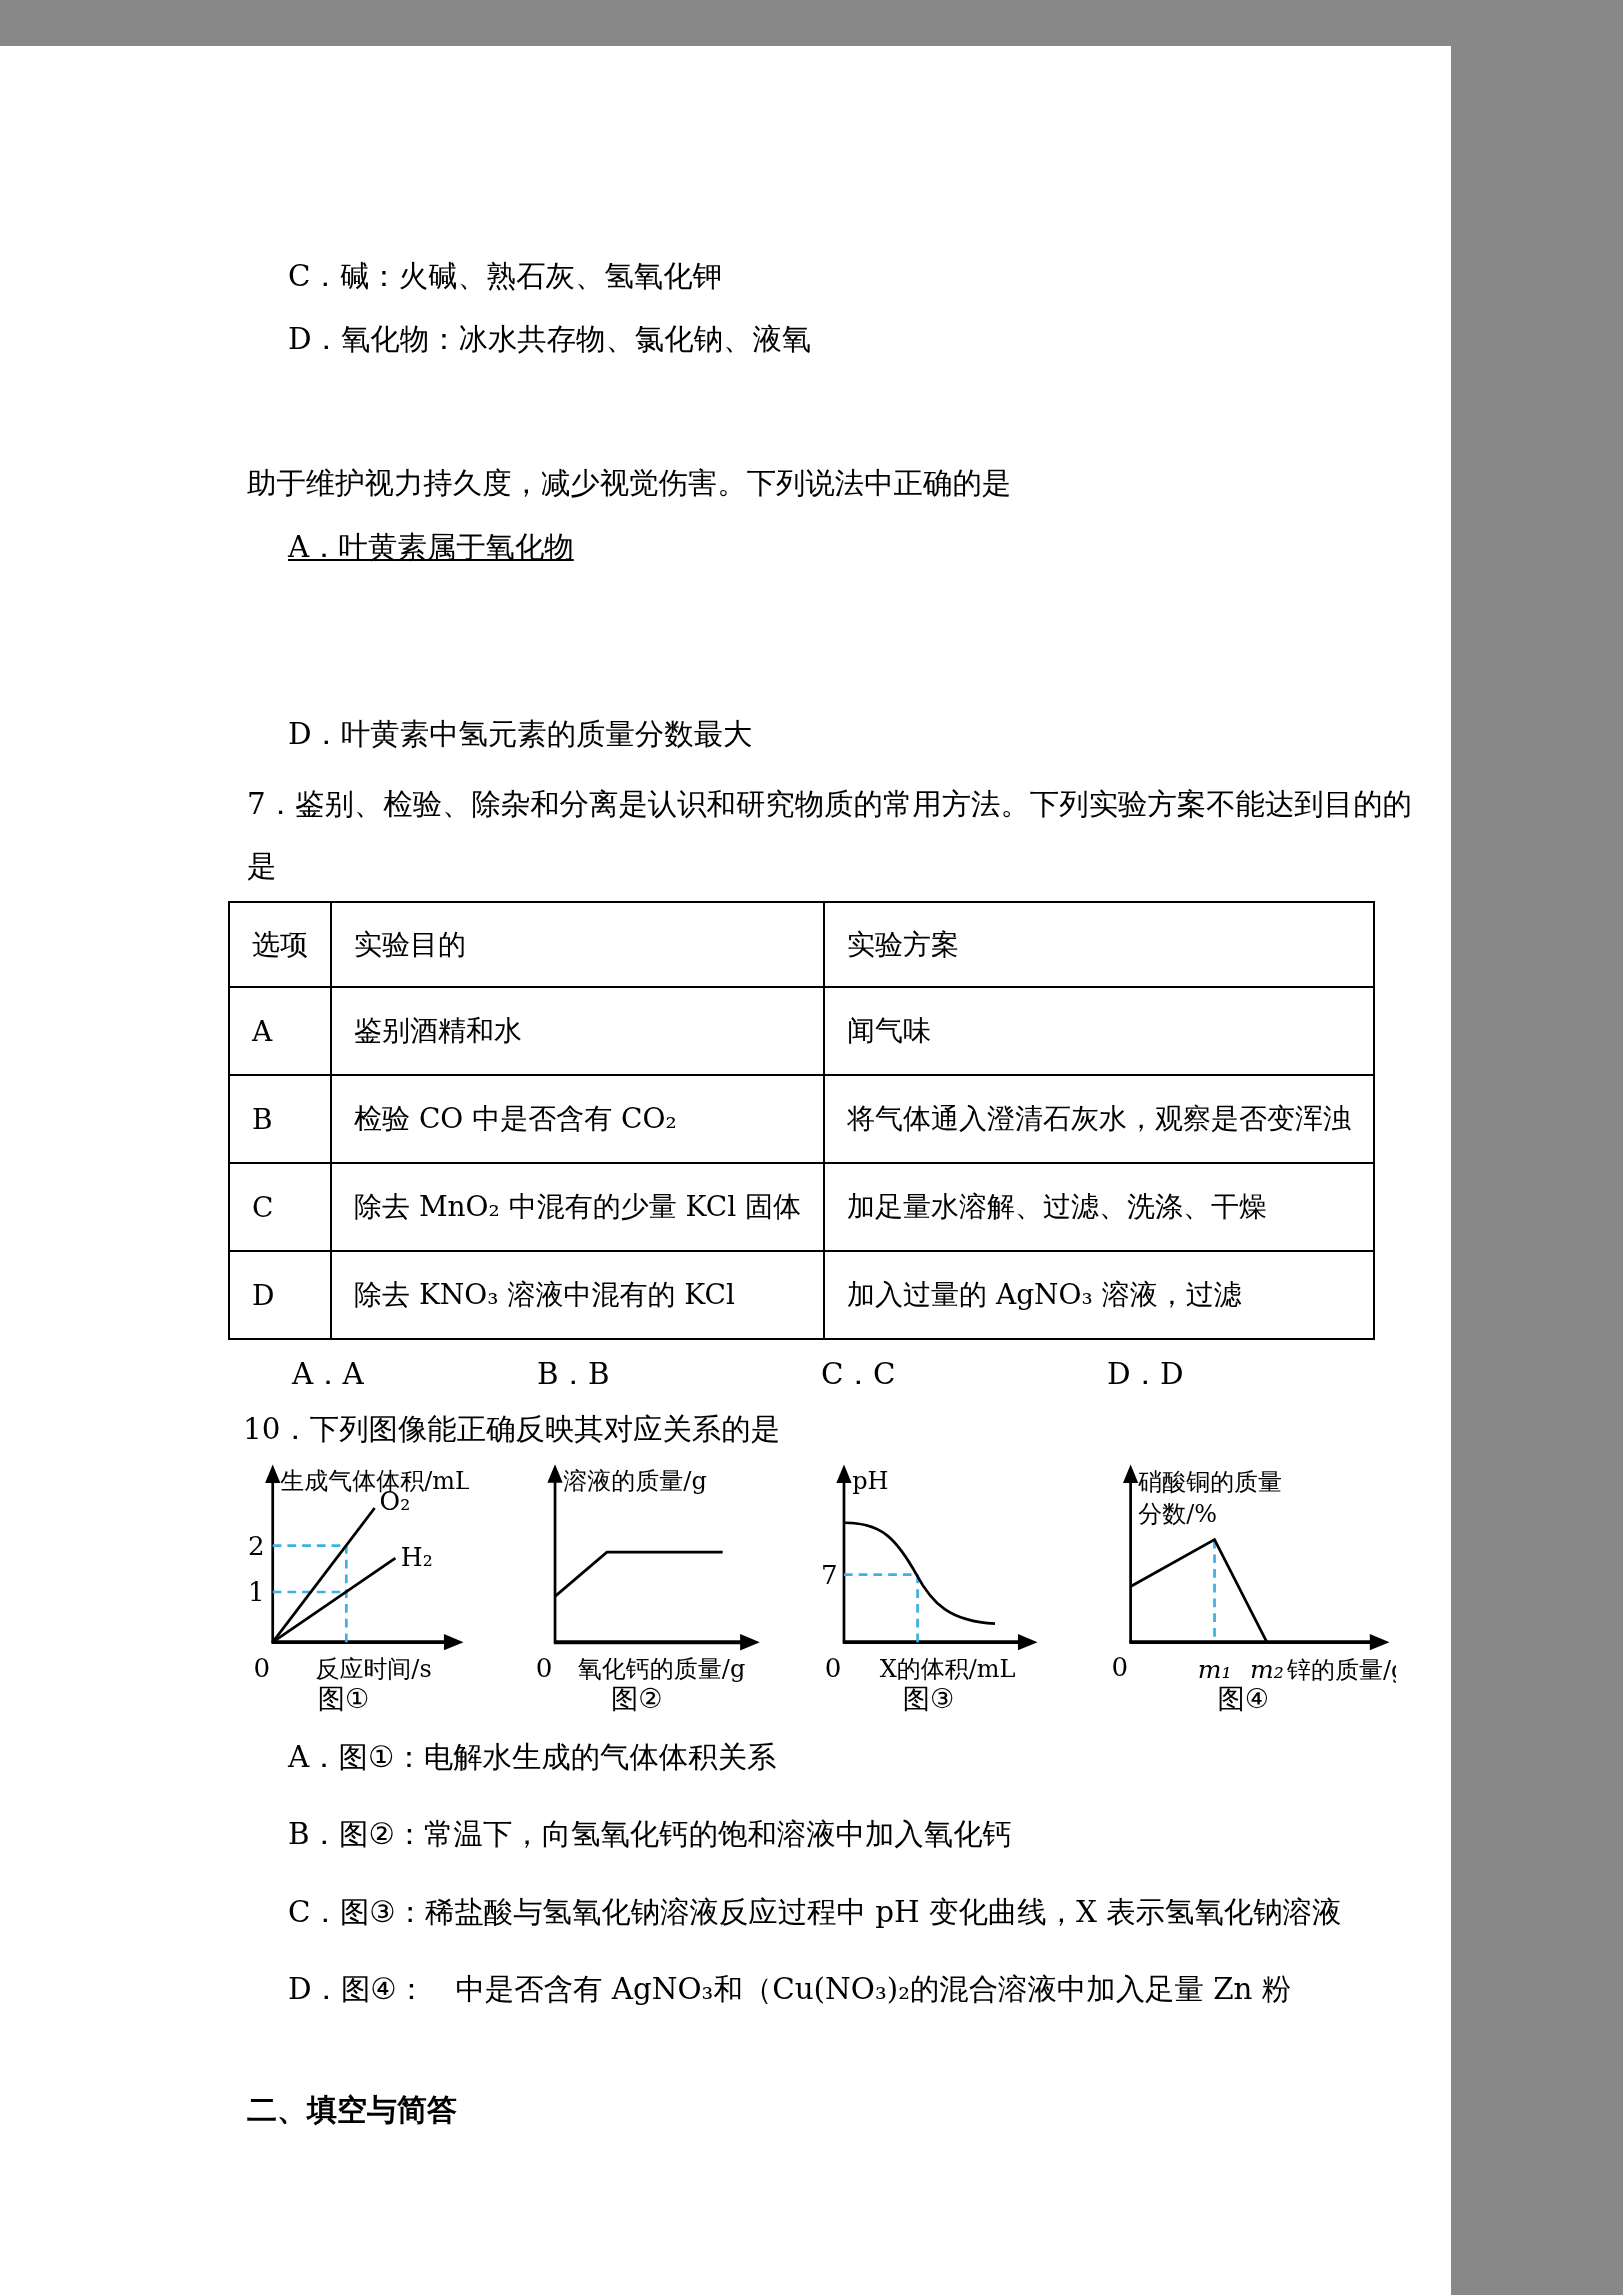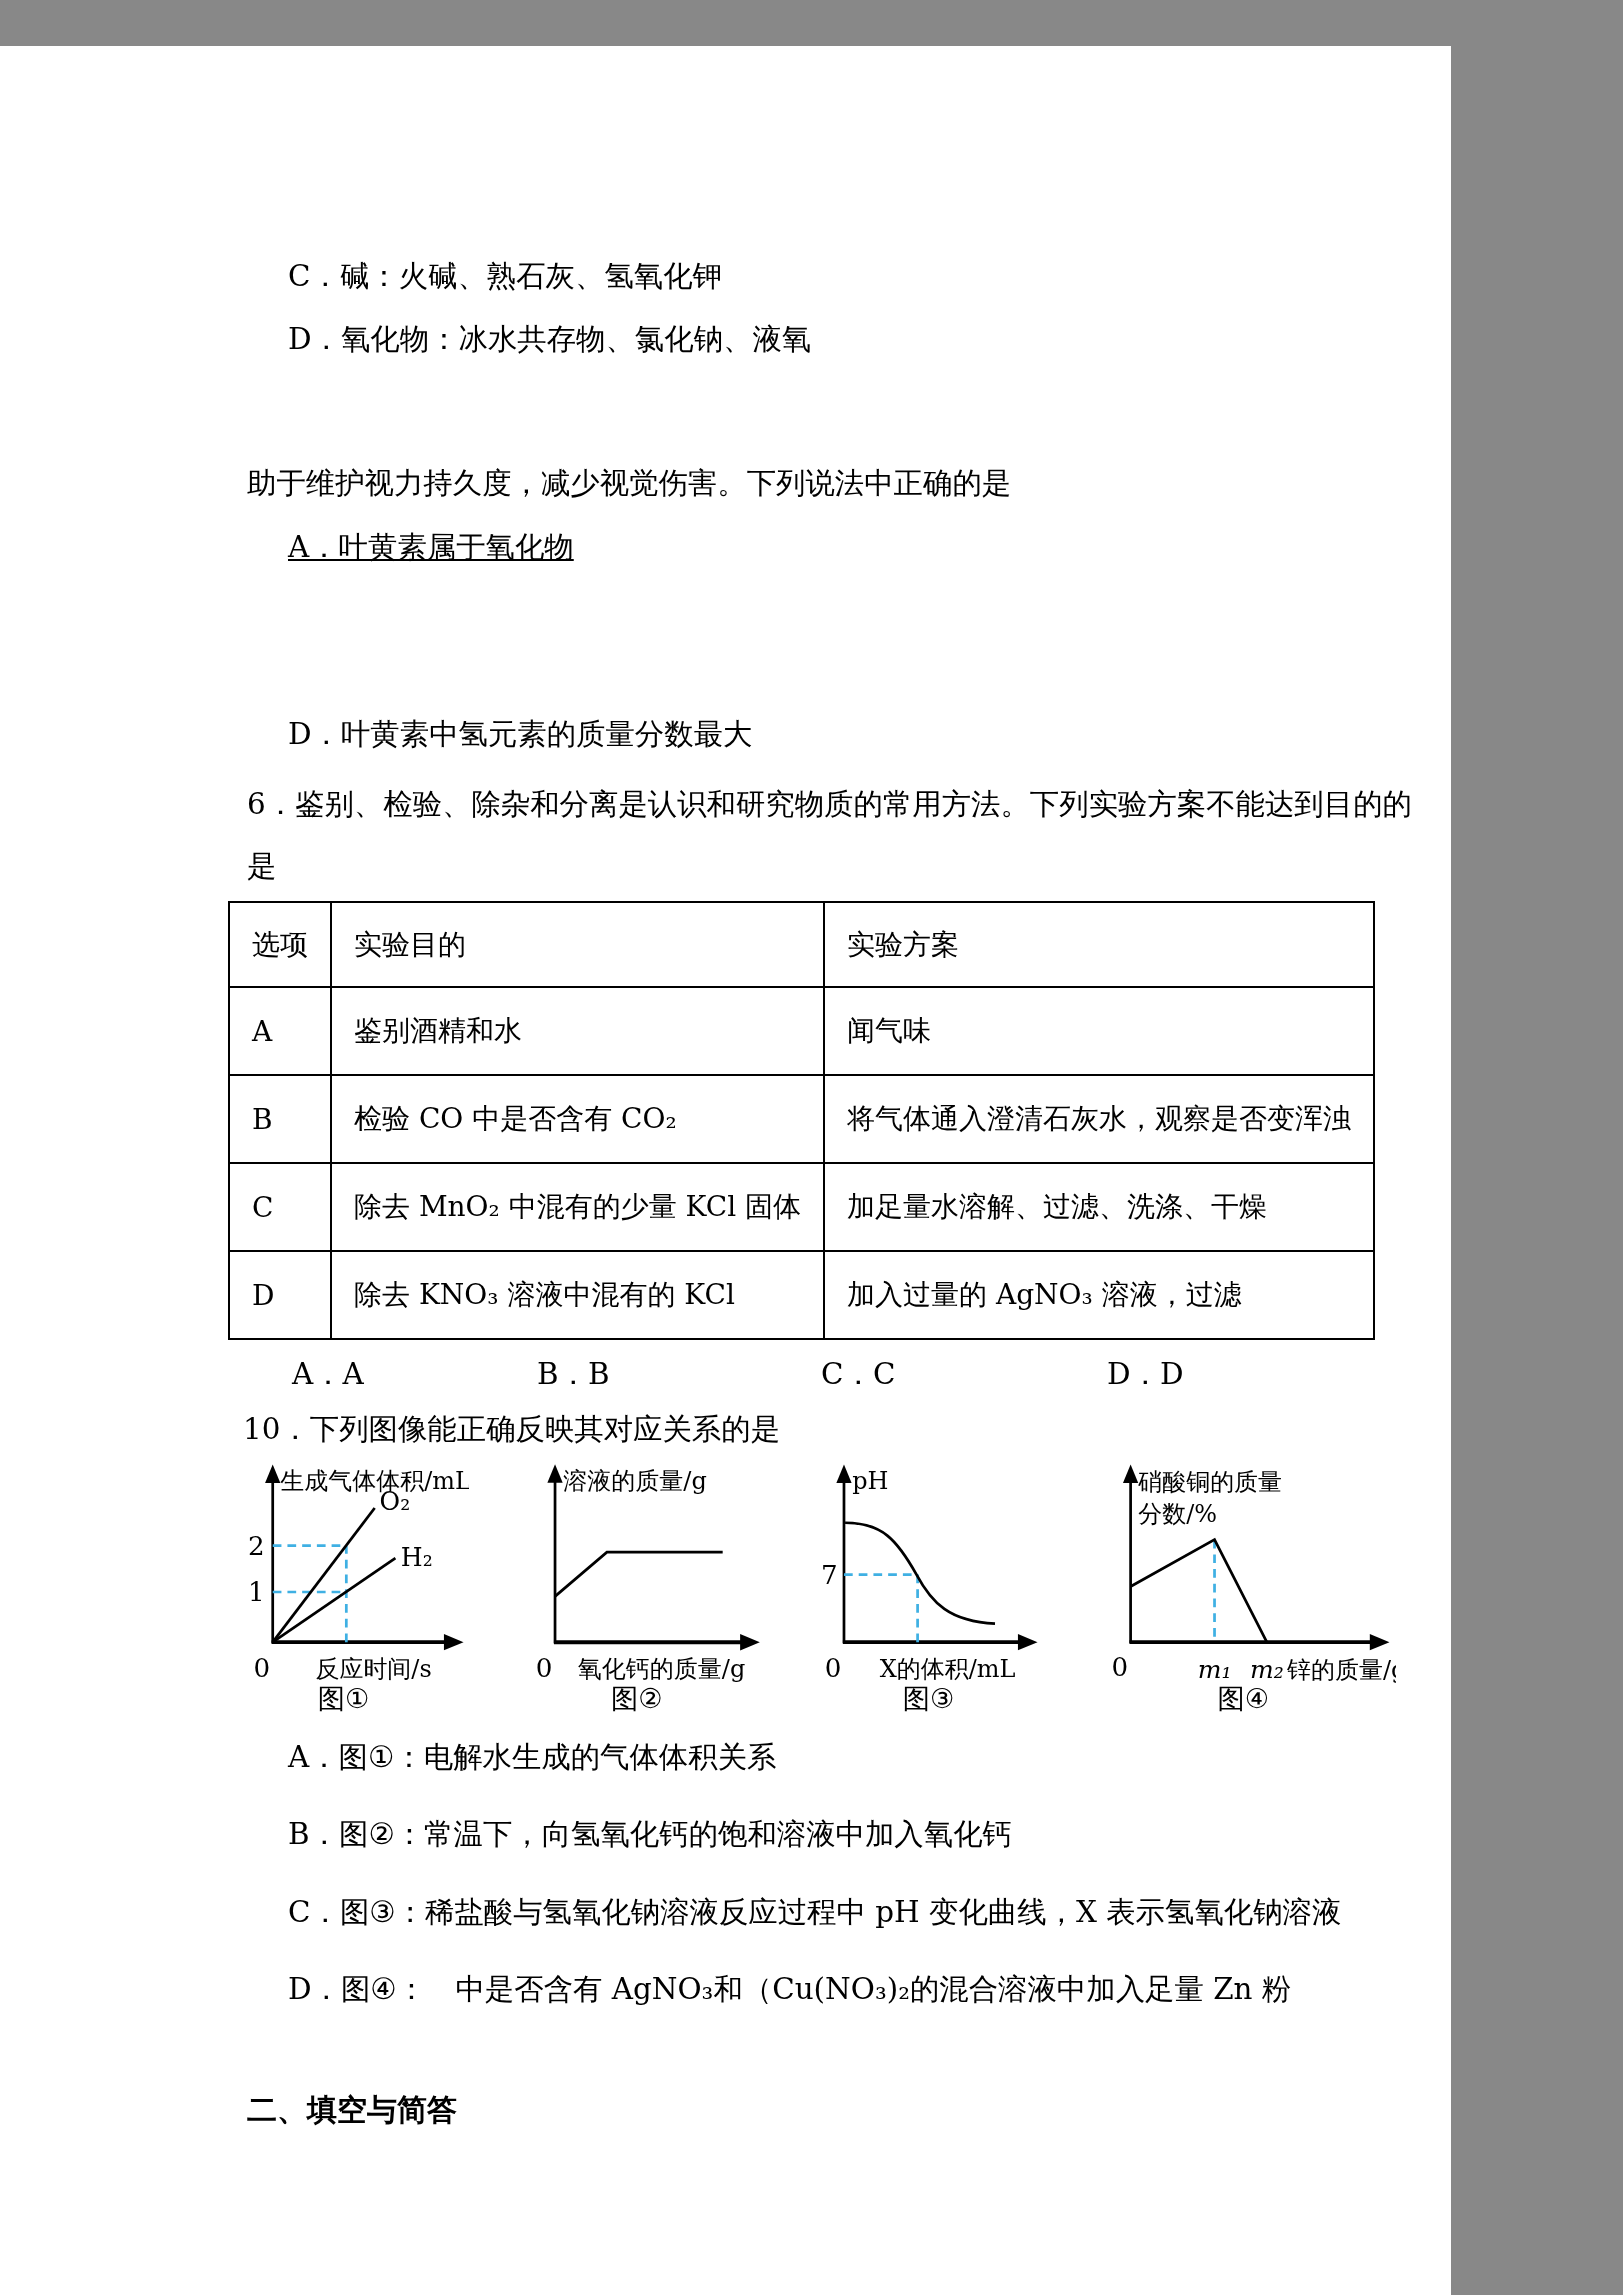--- a/index.html
+++ b/index.html
@@ -77,21 +77,21 @@
 
 <div class="page">
 
   <div class="t pC">C．碱：火碱、熟石灰、氢氧化钾</div>
   <div class="t pD">D．氧化物：冰水共存物、氯化钠、液氧</div>
 
   <div class="t q8l2">助于维护视力持久度，减少视觉伤害。下列说法中正确的是</div>
   <div class="t q8a">A．叶黄素属于氧化物</div>
   <div class="t q8d">D．叶黄素中氢元素的质量分数最大</div>
 
-  <div class="t q9l1">6．鉴别、检验、除杂和分离是认识和研究物质的常用方法。下列实验方案不能达到目的的</div>
+  <div class="t q9l1">7．鉴别、检验、除杂和分离是认识和研究物质的常用方法。下列实验方案不能达到目的的</div>
   <div class="t q9l2">是</div>
 
   <table class="qtable">
     <colgroup>
         <col style="width:83px">
         <col style="width:480px">
         <col style="width:543px">
       </colgroup>
     <tbody>
         <tr class="hrow">

